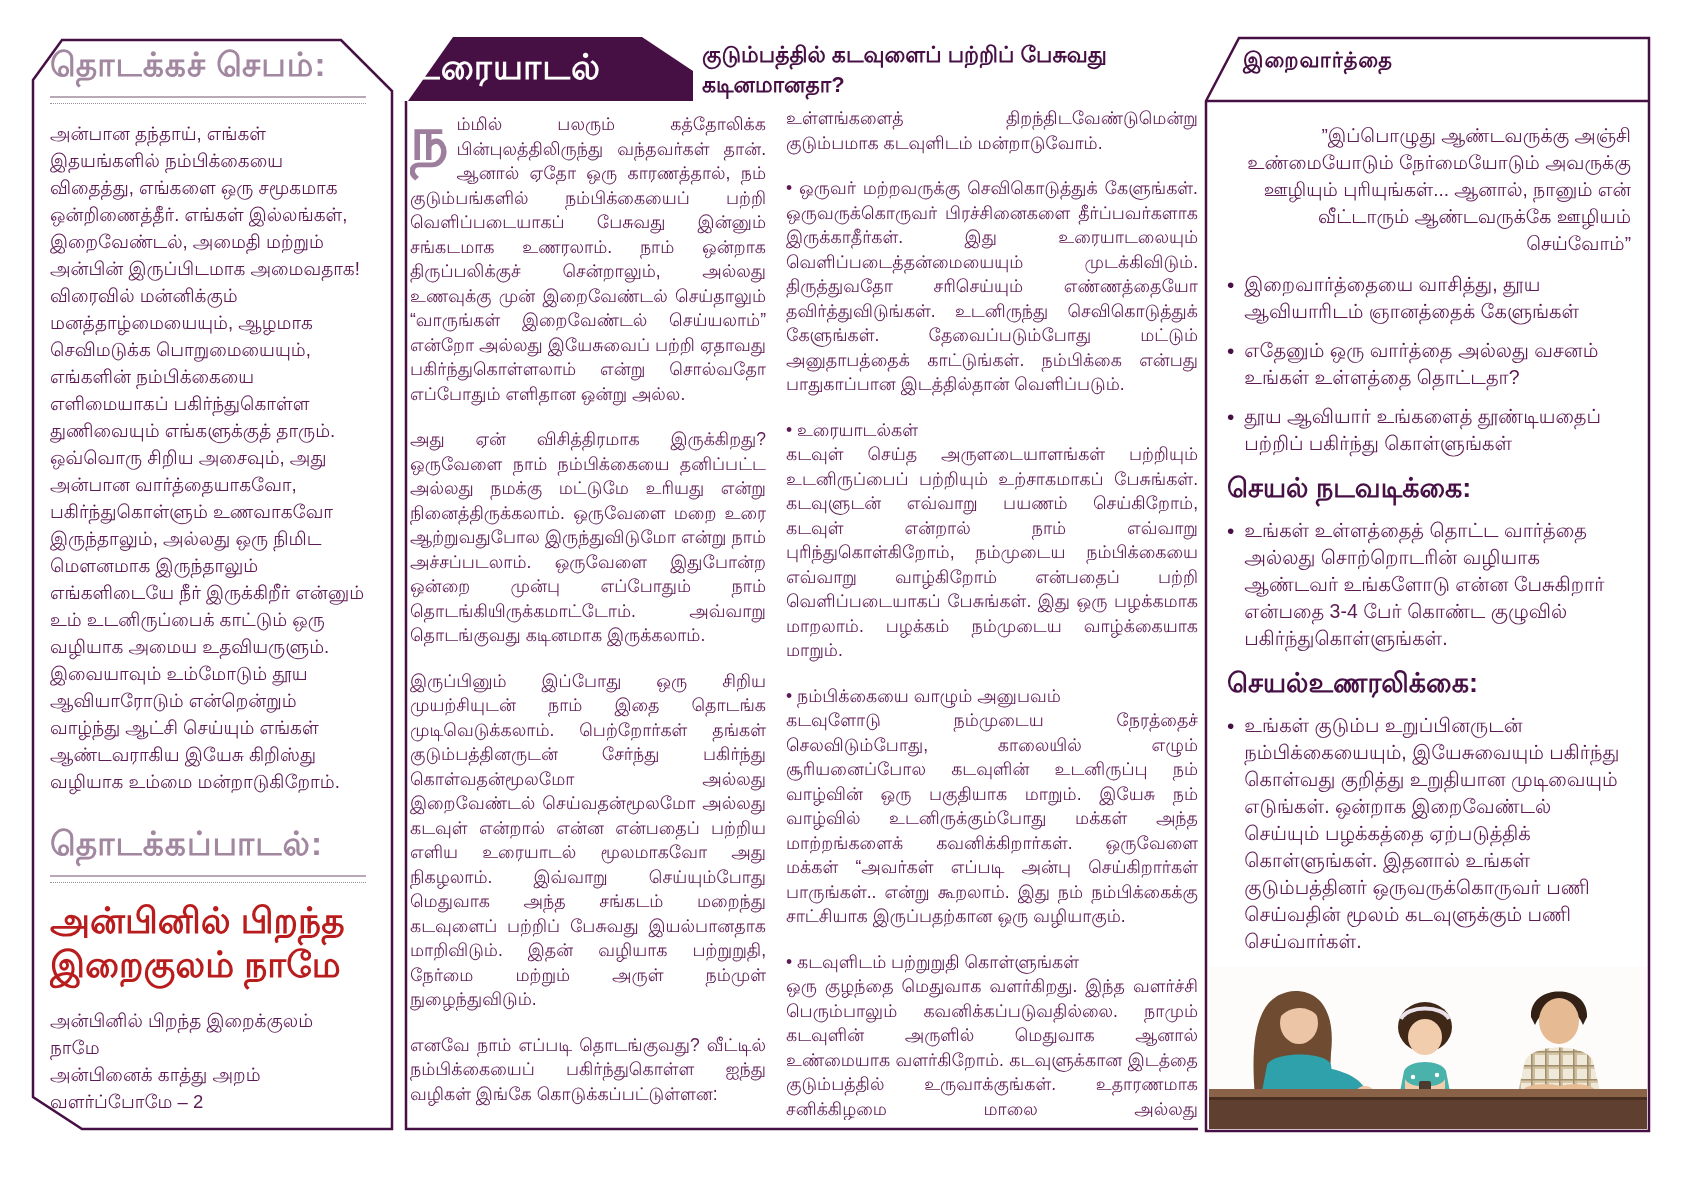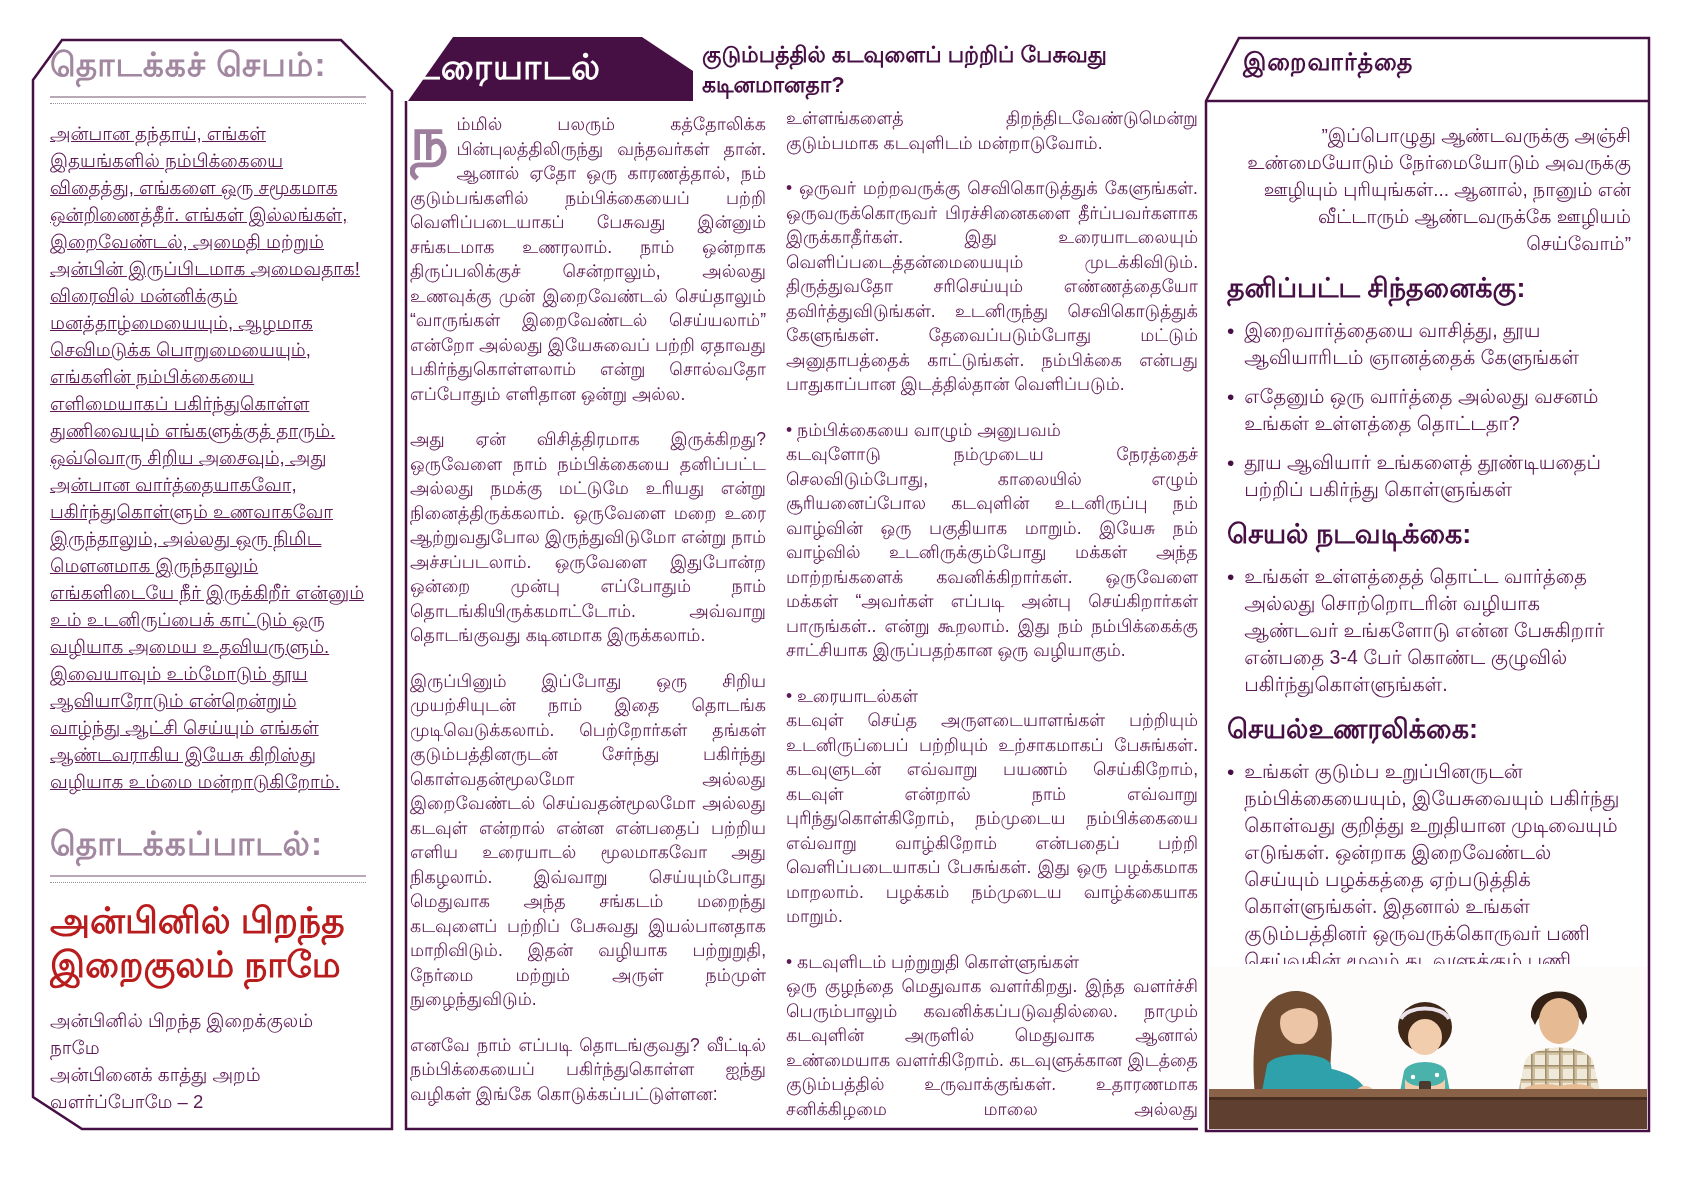--- a/index.html
+++ b/index.html
@@ -7,27 +7,27 @@
         font-family:"Liberation Sans", sans-serif;color:#5e1a55;}
   .frame{position:absolute;left:0;top:0;width:1683px;height:1190px;}
 
   
   .banner-label{position:absolute;left:408px;top:37px;width:285px;height:64px;
     display:flex;align-items:center;justify-content:flex-start;
     color:#ffffff;font-size:35px;font-weight:bold;letter-spacing:1px;}
   .main-question{position:absolute;left:702px;top:40px;width:460px;
     font-size:22px;line-height:30px;font-weight:bold;color:#471045;white-space:pre-line;}
   .word-header{position:absolute;left:1243px;top:48px;width:395px;
-    font-size:24px;font-weight:bold;color:#471045;letter-spacing:1px;}
+    font-size:21px;font-weight:bold;color:#471045;letter-spacing:1px;}
 
   
   .left-content{position:absolute;left:50px;top:46px;width:316px;height:1076px;overflow:hidden;}
   .light-h{font-size:33px;font-weight:bold;color:#a287a0;margin:0 0 8px 0;letter-spacing:1px;}
   .hrule{height:5px;border-top:2px solid #b9a8b6;border-bottom:1px dotted #9a8f99;margin:0 0 16px 0;}
-  .prayer{font-size:18.5px;line-height:27px;margin:1px 0 30px 0;text-decoration:underline;}
+  .prayer{font-size:18.5px;line-height:27px;margin:1px 0 30px 0;}
   .song-title{font-size:36px;line-height:44px;font-weight:bold;color:#b91c1c;margin:8px 0 20px 0;}
   .verse{font-size:18.5px;line-height:27px;margin:0 0 26px 0;white-space:pre-line;}
 
   
   .mid-col{position:absolute;top:112px;font-size:17.5px;line-height:24.5px;
     text-align:justify;overflow:hidden;}
   .mid-col-1{left:410px;width:356px;height:1008px;}
   .mid-col-2{left:786px;top:106px;width:412px;height:1014px;}
   .mid-col p{margin:0 0 21px 0;white-space:pre-line;}
   .dropcap{float:left;font-size:60px;line-height:46px;font-weight:bold;color:#9d7f9d;
@@ -82,35 +82,34 @@
     <p><span class="dropcap">ந</span><span>ம்மில் பலரும் கத்தோலிக்க பின்புலத்திலிருந்து வந்தவர்கள் தான். ஆனால் ஏதோ ஒரு காரணத்தால், நம் குடும்பங்களில் நம்பிக்கையைப் பற்றி வெளிப்படையாகப் பேசுவது இன்னும் சங்கடமாக உணரலாம். நாம் ஒன்றாக திருப்பலிக்குச் சென்றாலும், அல்லது உணவுக்கு முன் இறைவேண்டல் செய்தாலும் “வாருங்கள் இறைவேண்டல் செய்யலாம்” என்றோ அல்லது இயேசுவைப் பற்றி ஏதாவது பகிர்ந்துகொள்ளலாம் என்று சொல்வதோ எப்போதும் எளிதான ஒன்று அல்ல.</span></p>
     <p>அது ஏன் விசித்திரமாக இருக்கிறது? ஒருவேளை நாம் நம்பிக்கையை தனிப்பட்ட அல்லது நமக்கு மட்டுமே உரியது என்று நினைத்திருக்கலாம். ஒருவேளை மறை உரை ஆற்றுவதுபோல இருந்துவிடுமோ என்று நாம் அச்சப்படலாம். ஒருவேளை இதுபோன்ற ஒன்றை முன்பு எப்போதும் நாம் தொடங்கியிருக்கமாட்டோம். அவ்வாறு தொடங்குவது கடினமாக இருக்கலாம்.</p>
     <p>இருப்பினும் இப்போது ஒரு சிறிய முயற்சியுடன் நாம் இதை தொடங்க முடிவெடுக்கலாம். பெற்றோர்கள் தங்கள் குடும்பத்தினருடன் சேர்ந்து பகிர்ந்து கொள்வதன்மூலமோ அல்லது இறைவேண்டல் செய்வதன்மூலமோ அல்லது கடவுள் என்றால் என்ன என்பதைப் பற்றிய எளிய உரையாடல் மூலமாகவோ அது நிகழலாம். இவ்வாறு செய்யும்போது மெதுவாக அந்த சங்கடம் மறைந்து கடவுளைப் பற்றிப் பேசுவது இயல்பானதாக மாறிவிடும். இதன் வழியாக பற்றுறுதி, நேர்மை மற்றும் அருள் நம்முள் நுழைந்துவிடும்.</p>
     <p>எனவே நாம் எப்படி தொடங்குவது? வீட்டில் நம்பிக்கையைப் பகிர்ந்துகொள்ள ஐந்து வழிகள் இங்கே கொடுக்கப்பட்டுள்ளன:</p>
 
   </div>
 
   <div class="mid-col mid-col-2">
     <p>உள்ளங்களைத் திறந்திடவேண்டுமென்று குடும்பமாக கடவுளிடம் மன்றாடுவோம்.</p>
     <p>• ஒருவர் மற்றவருக்கு செவிகொடுத்துக் கேளுங்கள். ஒருவருக்கொருவர் பிரச்சினைகளை தீர்ப்பவர்களாக இருக்காதீர்கள். இது உரையாடலையும் வெளிப்படைத்தன்மையையும் முடக்கிவிடும். திருத்துவதோ சரிசெய்யும் எண்ணத்தையோ தவிர்த்துவிடுங்கள். உடனிருந்து செவிகொடுத்துக் கேளுங்கள். தேவைப்படும்போது மட்டும் அனுதாபத்தைக் காட்டுங்கள். நம்பிக்கை என்பது பாதுகாப்பான இடத்தில்தான் வெளிப்படும்.</p>
+    <p>• உரையாடல்கள்
+கடவுள் செய்த அருளடையாளங்கள் பற்றியும் உடனிருப்பைப் பற்றியும் உற்சாகமாகப் பேசுங்கள். கடவுளுடன் எவ்வாறு பயணம் செய்கிறோம், கடவுள் என்றால் நாம் எவ்வாறு புரிந்துகொள்கிறோம், நம்முடைய நம்பிக்கையை எவ்வாறு வாழ்கிறோம் என்பதைப் பற்றி வெளிப்படையாகப் பேசுங்கள். இது ஒரு பழக்கமாக மாறலாம். பழக்கம் நம்முடைய வாழ்க்கையாக மாறும்.</p>
     <p>• நம்பிக்கையை வாழும் அனுபவம்
 கடவுளோடு நம்முடைய நேரத்தைச் செலவிடும்போது, காலையில் எழும் சூரியனைப்போல கடவுளின் உடனிருப்பு நம் வாழ்வின் ஒரு பகுதியாக மாறும். இயேசு நம் வாழ்வில் உடனிருக்கும்போது மக்கள் அந்த மாற்றங்களைக் கவனிக்கிறார்கள். ஒருவேளை மக்கள் “அவர்கள் எப்படி அன்பு செய்கிறார்கள் பாருங்கள்.. என்று கூறலாம். இது நம் நம்பிக்கைக்கு சாட்சியாக இருப்பதற்கான ஒரு வழியாகும்.</p>
-    <p>• உரையாடல்கள்
-கடவுள் செய்த அருளடையாளங்கள் பற்றியும் உடனிருப்பைப் பற்றியும் உற்சாகமாகப் பேசுங்கள். கடவுளுடன் எவ்வாறு பயணம் செய்கிறோம், கடவுள் என்றால் நாம் எவ்வாறு புரிந்துகொள்கிறோம், நம்முடைய நம்பிக்கையை எவ்வாறு வாழ்கிறோம் என்பதைப் பற்றி வெளிப்படையாகப் பேசுங்கள். இது ஒரு பழக்கமாக மாறலாம். பழக்கம் நம்முடைய வாழ்க்கையாக மாறும்.</p>
     <p>• கடவுளிடம் பற்றுறுதி கொள்ளுங்கள்
 ஒரு குழந்தை மெதுவாக வளர்கிறது. இந்த வளர்ச்சி பெரும்பாலும் கவனிக்கப்படுவதில்லை. நாமும் கடவுளின் அருளில் மெதுவாக ஆனால் உண்மையாக வளர்கிறோம். கடவுளுக்கான இடத்தை குடும்பத்தில் உருவாக்குங்கள். உதாரணமாக சனிக்கிழமை மாலை அல்லது ஞாயிற்றுக்கிழமைகளில் குடும்பமாக ஆலயத்திற்கு செல்வதை அர்ப்பணிப்புடன் செய்யுங்கள். அது கடினமாக இருந்தாலும் அந்த முயற்சியைக் கைவிட்டு விடாதீர்கள்.</p>
   </div>
 
   <div class="right-content">
     <p class="scripture-quote">”இப்பொழுது ஆண்டவருக்கு அஞ்சி
 உண்மையோடும் நேர்மையோடும் அவருக்கு
 ஊழியும் புரியுங்கள்... ஆனால், நானும் என்
 வீட்டாரும் ஆண்டவருக்கே ஊழியம் செய்வோம்”</p>
 
-    <div class="sec-title">தனிப்பட்ட சிந்தனைக்கு:</div>
     <div class="rb-item">
       <span class="rb-dot">•</span>
       <span>இறைவார்த்தையை வாசித்து, தூய ஆவியாரிடம் ஞானத்தைக் கேளுங்கள்</span>
     </div>
     <div class="rb-item">
       <span class="rb-dot">•</span>
       <span>எதேனும் ஒரு வார்த்தை அல்லது வசனம் உங்கள் உள்ளத்தை தொட்டதா?</span>
     </div>
     <div class="rb-item">
       <span class="rb-dot">•</span>

